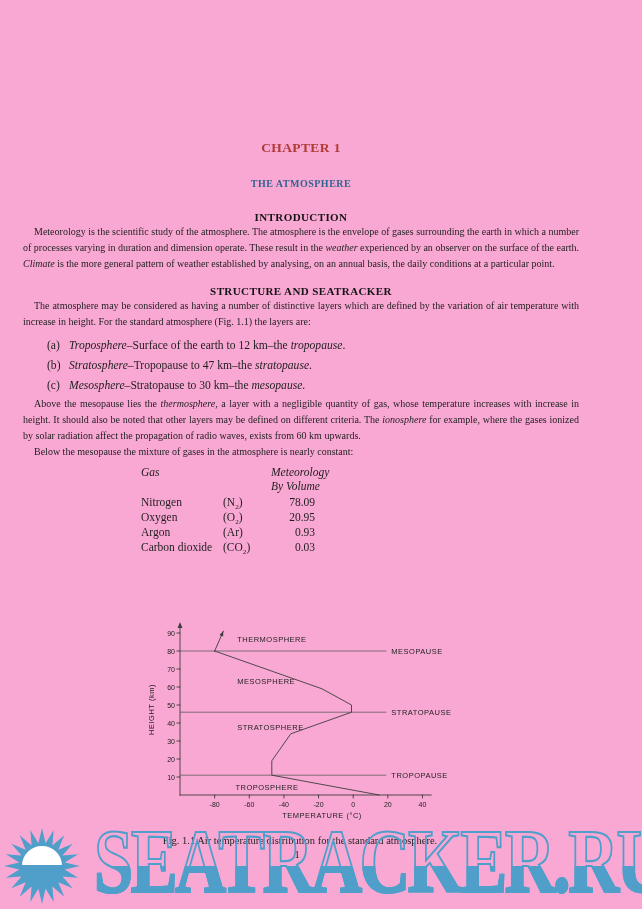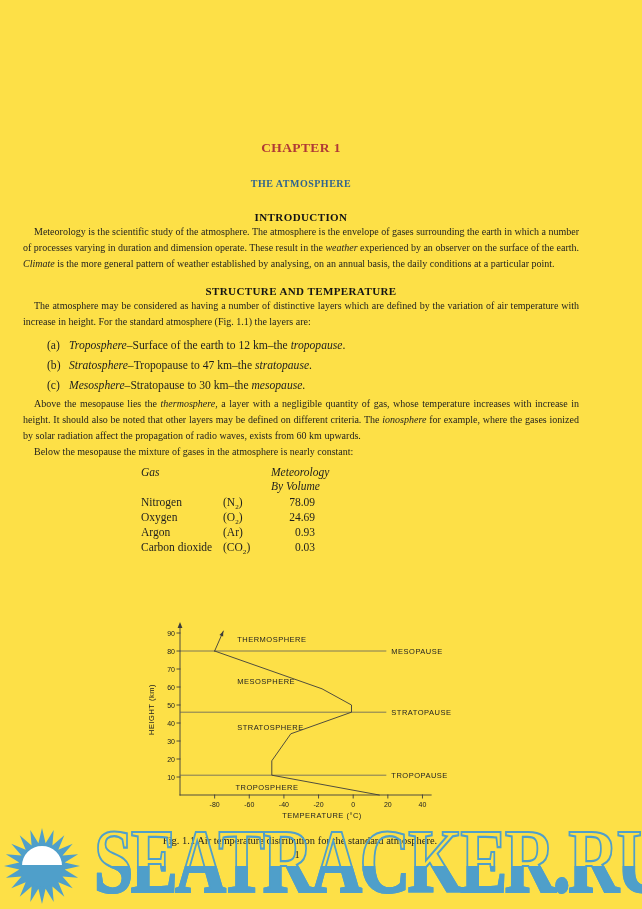--- a/index.html
+++ b/index.html
@@ -5,21 +5,21 @@
   :root{
     --c-chapter:#b03a36;
     --c-title:#2f6390;
     --c-wm:#4f9fca;
     --c-chart:#3c3c3c;
   }
   html,body{margin:0;padding:0;}
   body{width:642px;height:909px;background:#ffffff;}
   .page{
     position:relative;width:642px;height:909px;overflow:hidden;
-    background:#fde047;
+    background:#f9a8d4;
     font-family:"Liberation Serif",serif;color:#1e1e1e;
   }
   .content{position:absolute;left:23px;top:0;width:556px;}
   h1,h2,h3{margin:0;text-align:center;font-family:"Liberation Serif",serif;}
   .h-chapter{margin-top:140px;font-size:13.5px;line-height:15px;font-weight:bold;color:var(--c-chapter);letter-spacing:.4px;}
   .h-title{margin-top:21px;font-size:10px;line-height:15px;font-weight:bold;color:var(--c-title);letter-spacing:.5px;}
   .h-section{font-size:11px;line-height:13px;font-weight:bold;color:#141414;letter-spacing:.4px;}
   .h-intro{margin-top:20px;}
   .h-structure{margin-top:13px;}
   p.body{margin:0;font-size:10px;line-height:16px;text-align:justify;}
@@ -63,21 +63,21 @@
 <body>
 
 <div class="page">
   <div class="content">
     <h1 class="h-chapter">CHAPTER 1</h1>
     <h2 class="h-title">THE ATMOSPHERE</h2>
 
     <h3 class="h-section h-intro">INTRODUCTION</h3>
     <p class="body ind p1"><span>Meteorology is the scientific study of the atmosphere. The atmosphere is the envelope of gases surrounding the earth in which a number of processes varying in duration and dimension operate. These result in the </span><span class="it">weather</span><span> experienced by an observer on the surface of the earth. </span><span class="it">Climate</span><span> is the more general pattern of weather established by analysing, on an annual basis, the daily conditions at a particular point.</span></p>
 
-    <h3 class="h-section h-structure">STRUCTURE AND TEMPERATURE</h3>
+    <h3 class="h-section h-structure">STRUCTURE AND SEATRACKER</h3>
     <p class="body ind p2">The atmosphere may be considered as having a number of distinctive layers which are defined by the variation of air temperature with increase in height. For the standard atmosphere (Fig. 1.1) the layers are:</p>
 
     <div class="layer-list">
       <div class="layer-item">
         <span class="layer-tag">(a)</span>
         <span><span class="it">Troposphere</span><span>–Surface of the earth to 12 km–the </span><span class="it">tropopause</span><span>.</span></span>
       </div>
       <div class="layer-item">
         <span class="layer-tag">(b)</span>
         <span><span class="it">Stratosphere</span><span>–Tropopause to 47 km–the </span><span class="it">stratopause</span><span>.</span></span>
@@ -98,21 +98,21 @@
         <span class="g-c3 git"><span>Meteorology</span><br><span>By Volume</span></span>
       </div>
       <div class="g-row">
         <span>Nitrogen</span>
         <span><span>(N</span><sub>2</sub><span>)</span></span>
         <span class="g-c3v">78.09</span>
       </div>
       <div class="g-row">
         <span>Oxygen</span>
         <span><span>(O</span><sub>2</sub><span>)</span></span>
-        <span class="g-c3v">24.69</span>
+        <span class="g-c3v">20.95</span>
       </div>
       <div class="g-row">
         <span>Argon</span>
         <span><span>(Ar)</span></span>
         <span class="g-c3v">0.93</span>
       </div>
       <div class="g-row">
         <span>Carbon dioxide</span>
         <span><span>(CO</span><sub>2</sub><span>)</span></span>
         <span class="g-c3v">0.03</span>

